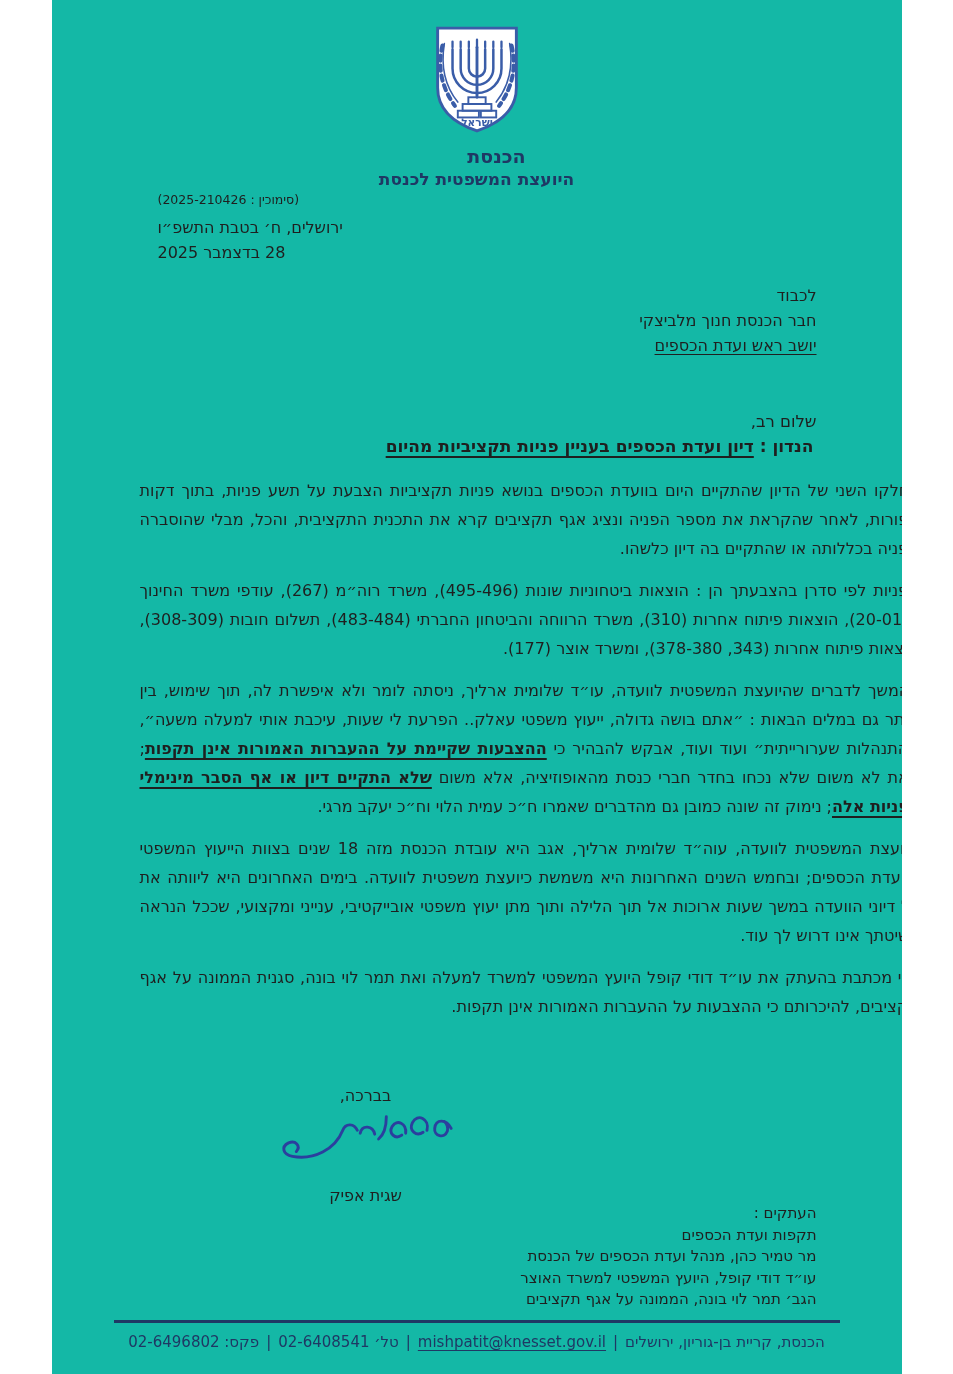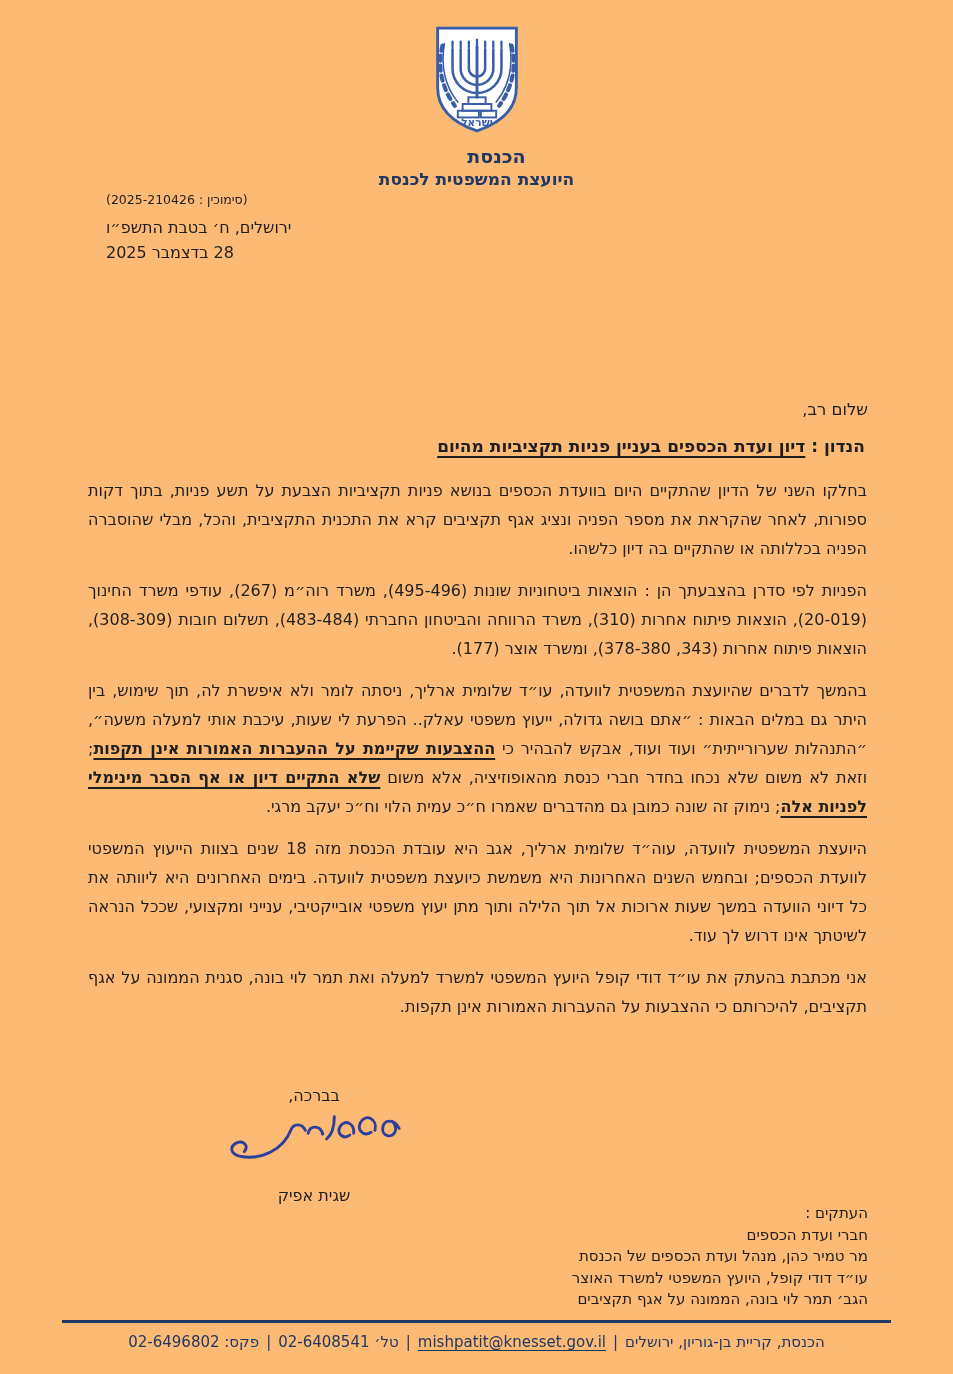--- a/index.html
+++ b/index.html
@@ -1,35 +1,35 @@
 <!DOCTYPE html>
 <html lang="he" dir="rtl"><head>
 <meta charset="utf-8">
 <style>
   * { margin:0; padding:0; box-sizing:border-box; }
   html,body { background:#ffffff; }
   #page {
-    position:relative; width:953px; height:1374px; margin:0 auto;
-    background:#fdba74; direction:rtl; overflow:hidden;
+    position:relative; width:850px; height:1374px; margin:0 auto;
+    background:#14b8a6; direction:rtl; overflow:hidden;
     font-family:"DejaVu Sans", sans-serif; color:#1f1f1f;
   }
   
   .letterhead { position:absolute; top:24px; left:0; right:0; text-align:center; }
   .emblem { display:inline-block; }
   .org-title { margin-top:5px; font-size:19px; font-weight:bold; color:#1F3864;padding-left:40px; }
   .dept-title { margin-top:2px; font-size:17px; font-weight:bold; color:#1F3864; }
   
   .ref-block { position:absolute; top:192px; left:106px; direction:rtl; text-align:left; }
   .ref-number { font-size:12.5px; margin-bottom:8px; }
   .ref-date { font-size:16px; line-height:25px; }
   
   .addressee { position:absolute; top:283px; right:85px; text-align:right; font-size:16px; line-height:25px; }
   .addressee .underline { text-decoration:underline; text-underline-offset:3px; }
   
-  .salutation { position:absolute; top:400px; right:85px; font-size:16.5px; }
+  .salutation { position:absolute; top:412px; right:85px; font-size:16.5px; }
   
   .subject { position:absolute; top:436px; right:88px; font-size:17px; font-weight:bold; }
   .subject .u { text-decoration:underline; text-decoration-thickness:1.5px; text-underline-offset:4px;text-align:right; }
   
   .body { position:absolute; top:470px; left:88px; width:779px; font-size:16px; line-height:29px; text-align:justify; }
   .body p { margin:6px 0 13px 0; }
   .em { font-weight:bold; text-decoration:underline; text-decoration-thickness:1.6px; text-underline-offset:4px; }
   
   .closing { position:absolute; top:1086px; left:214px; width:200px; text-align:center; font-size:16px; }
   .closing svg { display:block; margin:4px auto 0 auto; }
@@ -75,20 +75,25 @@
     <div class="org-title">הכנסת</div>
     <div class="dept-title">היועצת המשפטית לכנסת</div>
   </div>
 
   <div class="ref-block">
     <div class="ref-number">(סימוכין : 2025-210426)</div>
     <div class="ref-date">ירושלים, ח׳ בטבת התשפ״ו</div>
     <div class="ref-date">28 בדצמבר 2025</div>
   </div>
 
+  <div class="addressee">
+    <div>לכבוד</div>
+    <div>חבר הכנסת חנוך מלביצקי</div>
+    <div class="underline">יושב ראש ועדת הכספים</div>
+  </div>
 
   <div class="salutation">שלום רב,</div>
 
   <div class="subject"><span>הנדון : </span><span class="u">דיון ועדת הכספים בעניין פניות תקציביות מהיום</span></div>
 
   <div class="body">
     <p>בחלקו השני של הדיון שהתקיים היום בוועדת הכספים בנושא פניות תקציביות הצבעת על תשע פניות, בתוך דקות ספורות, לאחר שהקראת את מספר הפניה ונציג אגף תקציבים קרא את התכנית התקציבית, והכל, מבלי שהוסברה הפניה בכללותה או שהתקיים בה דיון כלשהו.</p>
     <p>הפניות לפי סדרן בהצבעתך הן : הוצאות ביטחוניות שונות (495-496), משרד רוה״מ (267), עודפי משרד החינוך (20-019), הוצאות פיתוח אחרות (310), משרד הרווחה והביטחון החברתי (483-484), תשלום חובות (308-309), הוצאות פיתוח אחרות (343, 378-380), ומשרד אוצר (177).</p>
     <p><span>בהמשך לדברים שהיועצת המשפטית לוועדה, עו״ד שלומית ארליך, ניסתה לומר ולא איפשרת לה, תוך שימוש, בין היתר גם במלים הבאות : ״אתם בושה גדולה, ייעוץ משפטי עאלק.. הפרעת לי שעות, עיכבת אותי למעלה משעה״, ״התנהלות שערורייתית״ ועוד ועוד, אבקש להבהיר כי </span><span class="em">ההצבעות שקיימת על ההעברות האמורות אינן תקפות</span><span>; וזאת לא משום שלא נכחו בחדר חברי כנסת מהאופוזיציה, אלא משום </span><span class="em">שלא התקיים דיון או אף הסבר מינימלי לפניות אלה</span><span>; נימוק זה שונה כמובן גם מהדברים שאמרו ח״כ עמית הלוי וח״כ יעקב מרגי.</span></p>
     <p>היועצת המשפטית לוועדה, עוה״ד שלומית ארליך, אגב היא עובדת הכנסת מזה 18 שנים בצוות הייעוץ המשפטי לוועדת הכספים; ובחמש השנים האחרונות היא משמשת כיועצת משפטית לוועדה. בימים האחרונים היא ליוותה את כל דיוני הוועדה במשך שעות ארוכות אל תוך הלילה ותוך מתן יעוץ משפטי אובייקטיבי, ענייני ומקצועי, שככל הנראה לשיטתך אינו דרוש לך עוד.</p>
@@ -105,21 +110,21 @@
         <path d="M116 8 c0 10 -2 18 -8 23"></path>
         <path d="M104 26 c-2 -9 -13 -10 -15 -1"></path>
         <path d="M86 22 c-3 -7 -12 -8 -15 0 c-8 20 -30 31 -52 27 c-10 -2 -12 -10 -4 -14 c7 -3 13 3 8 9"></path>
       </g>
     </svg>
     <div class="signer-name">שגית אפיק</div>
   </div>
 
   <div class="copies">
     <div>העתקים :</div>
-    <div>חברי ועדת הכספים</div>
+    <div>תקפות ועדת הכספים</div>
     <div>מר טמיר כהן, מנהל ועדת הכספים של הכנסת</div>
     <div>עו״ד דודי קופל, היועץ המשפטי למשרד האוצר</div>
     <div>הגב׳ תמר לוי בונה, הממונה על אגף תקציבים</div>
   </div>
 
   <div class="footer-rule"></div>
   <div class="footer">
     <span>הכנסת, קריית בן-גוריון, ירושלים</span><span class="sep">|</span><a>mishpatit@knesset.gov.il</a><span class="sep">|</span><span>טל׳ 02-6408541</span><span class="sep">|</span><span>פקס: 02-6496802</span>
   </div>
 

